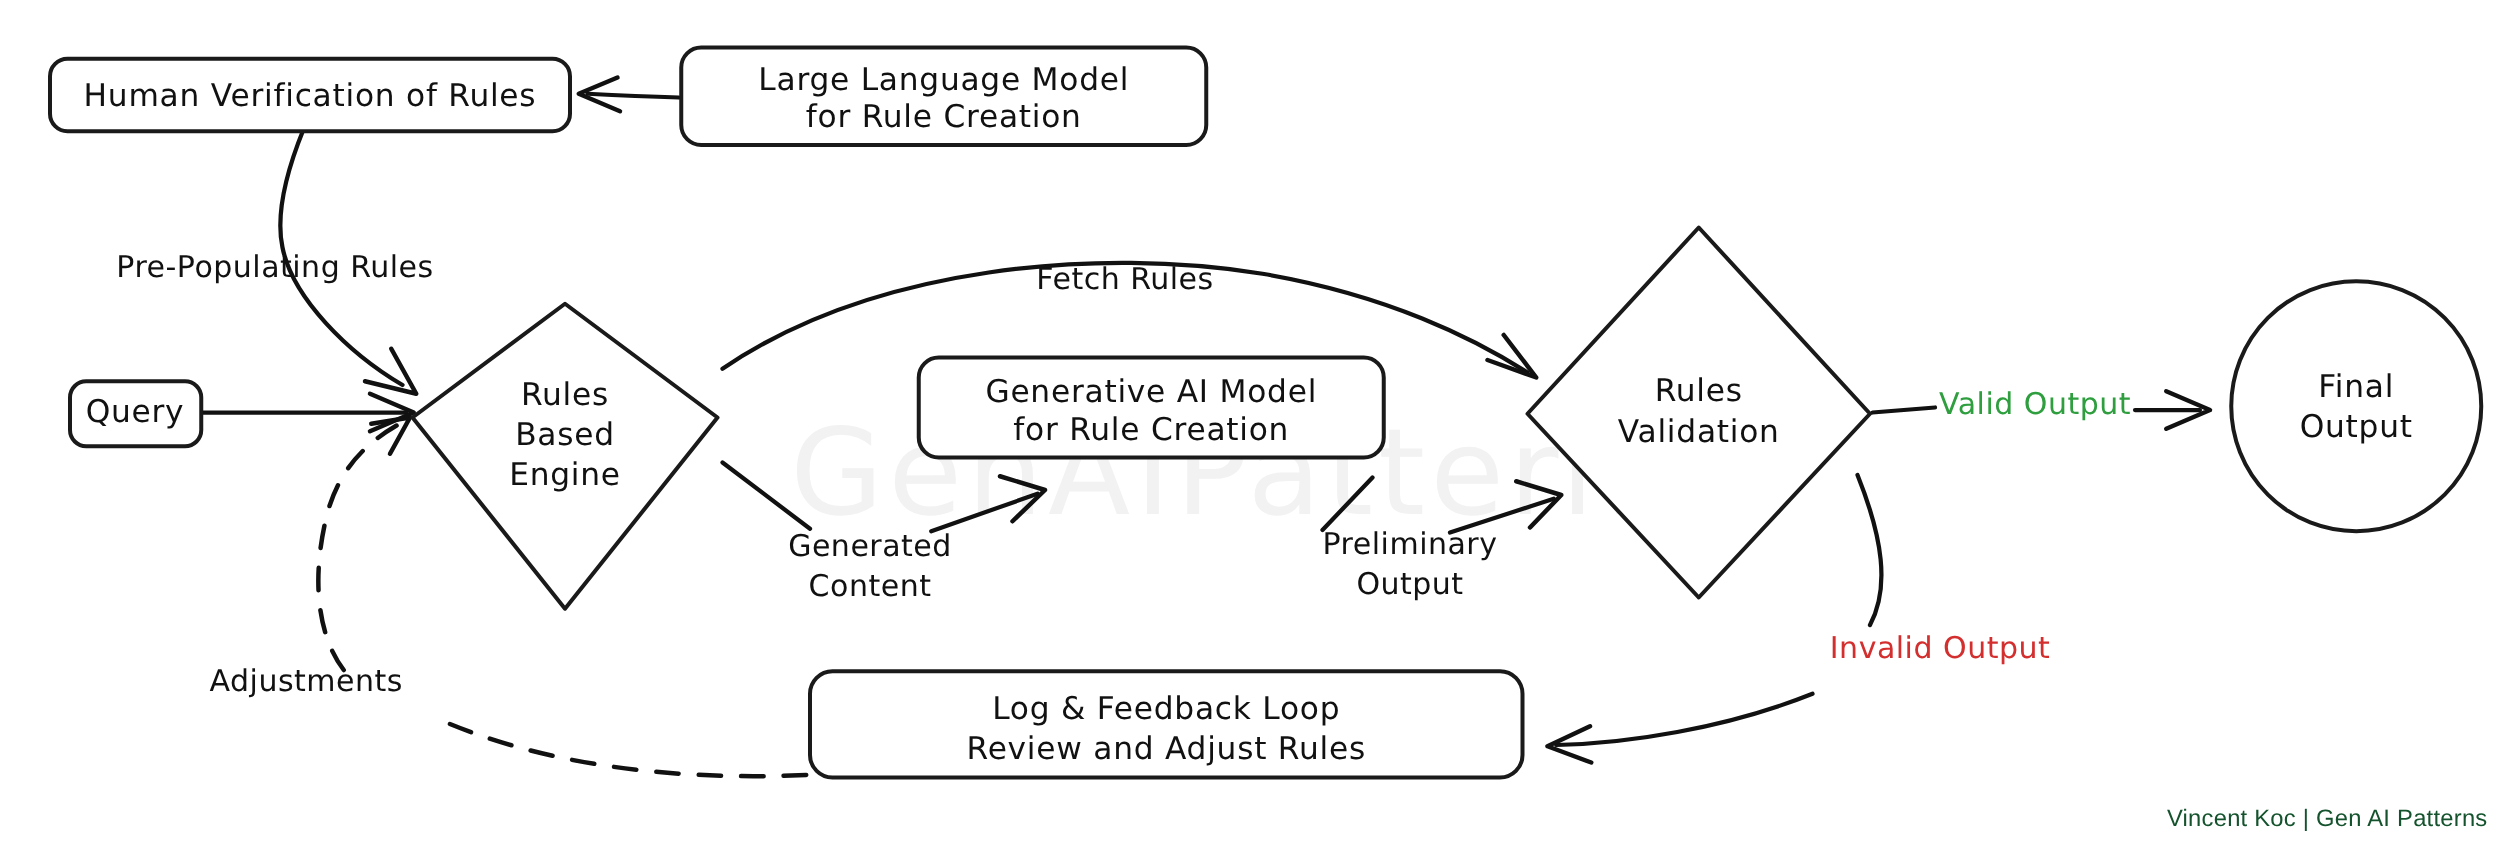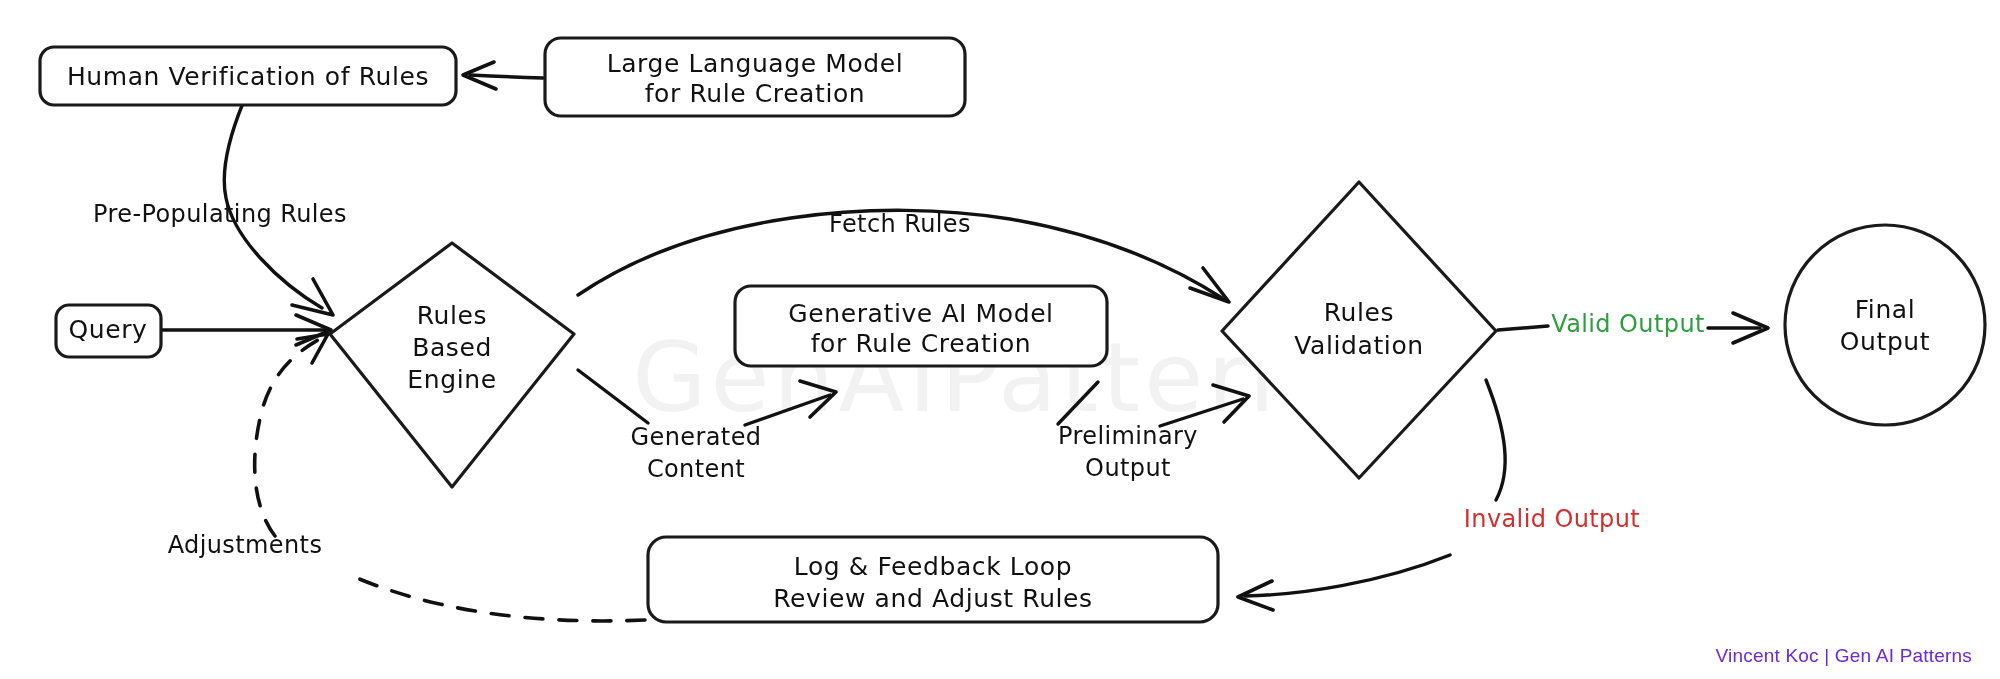--- a/index.html
+++ b/index.html
@@ -75,25 +75,25 @@
   .watermark-text {
     font-family: "DejaVu Sans", sans-serif;
     font-size: 96px;
     fill: #f2f2f2;
     text-anchor: middle;
     dominant-baseline: middle;
     letter-spacing: 4px;
   }
   .footer-credit {
     position: absolute;
-    right: 28px;
+    right: 10px;
     bottom: 12px;
     font-family: "Liberation Sans", sans-serif;
     font-size: 19px;
-    color: #6d28d9;
+    color: #14532d;
     letter-spacing: 0.2px;
     white-space: nowrap;
   }
 </style>
 </head>
 <body>
 
 <div id="canvas-root">
 
   <svg class="diagram" viewBox="0 0 2000 679" xmlns="http://www.w3.org/2000/svg">

